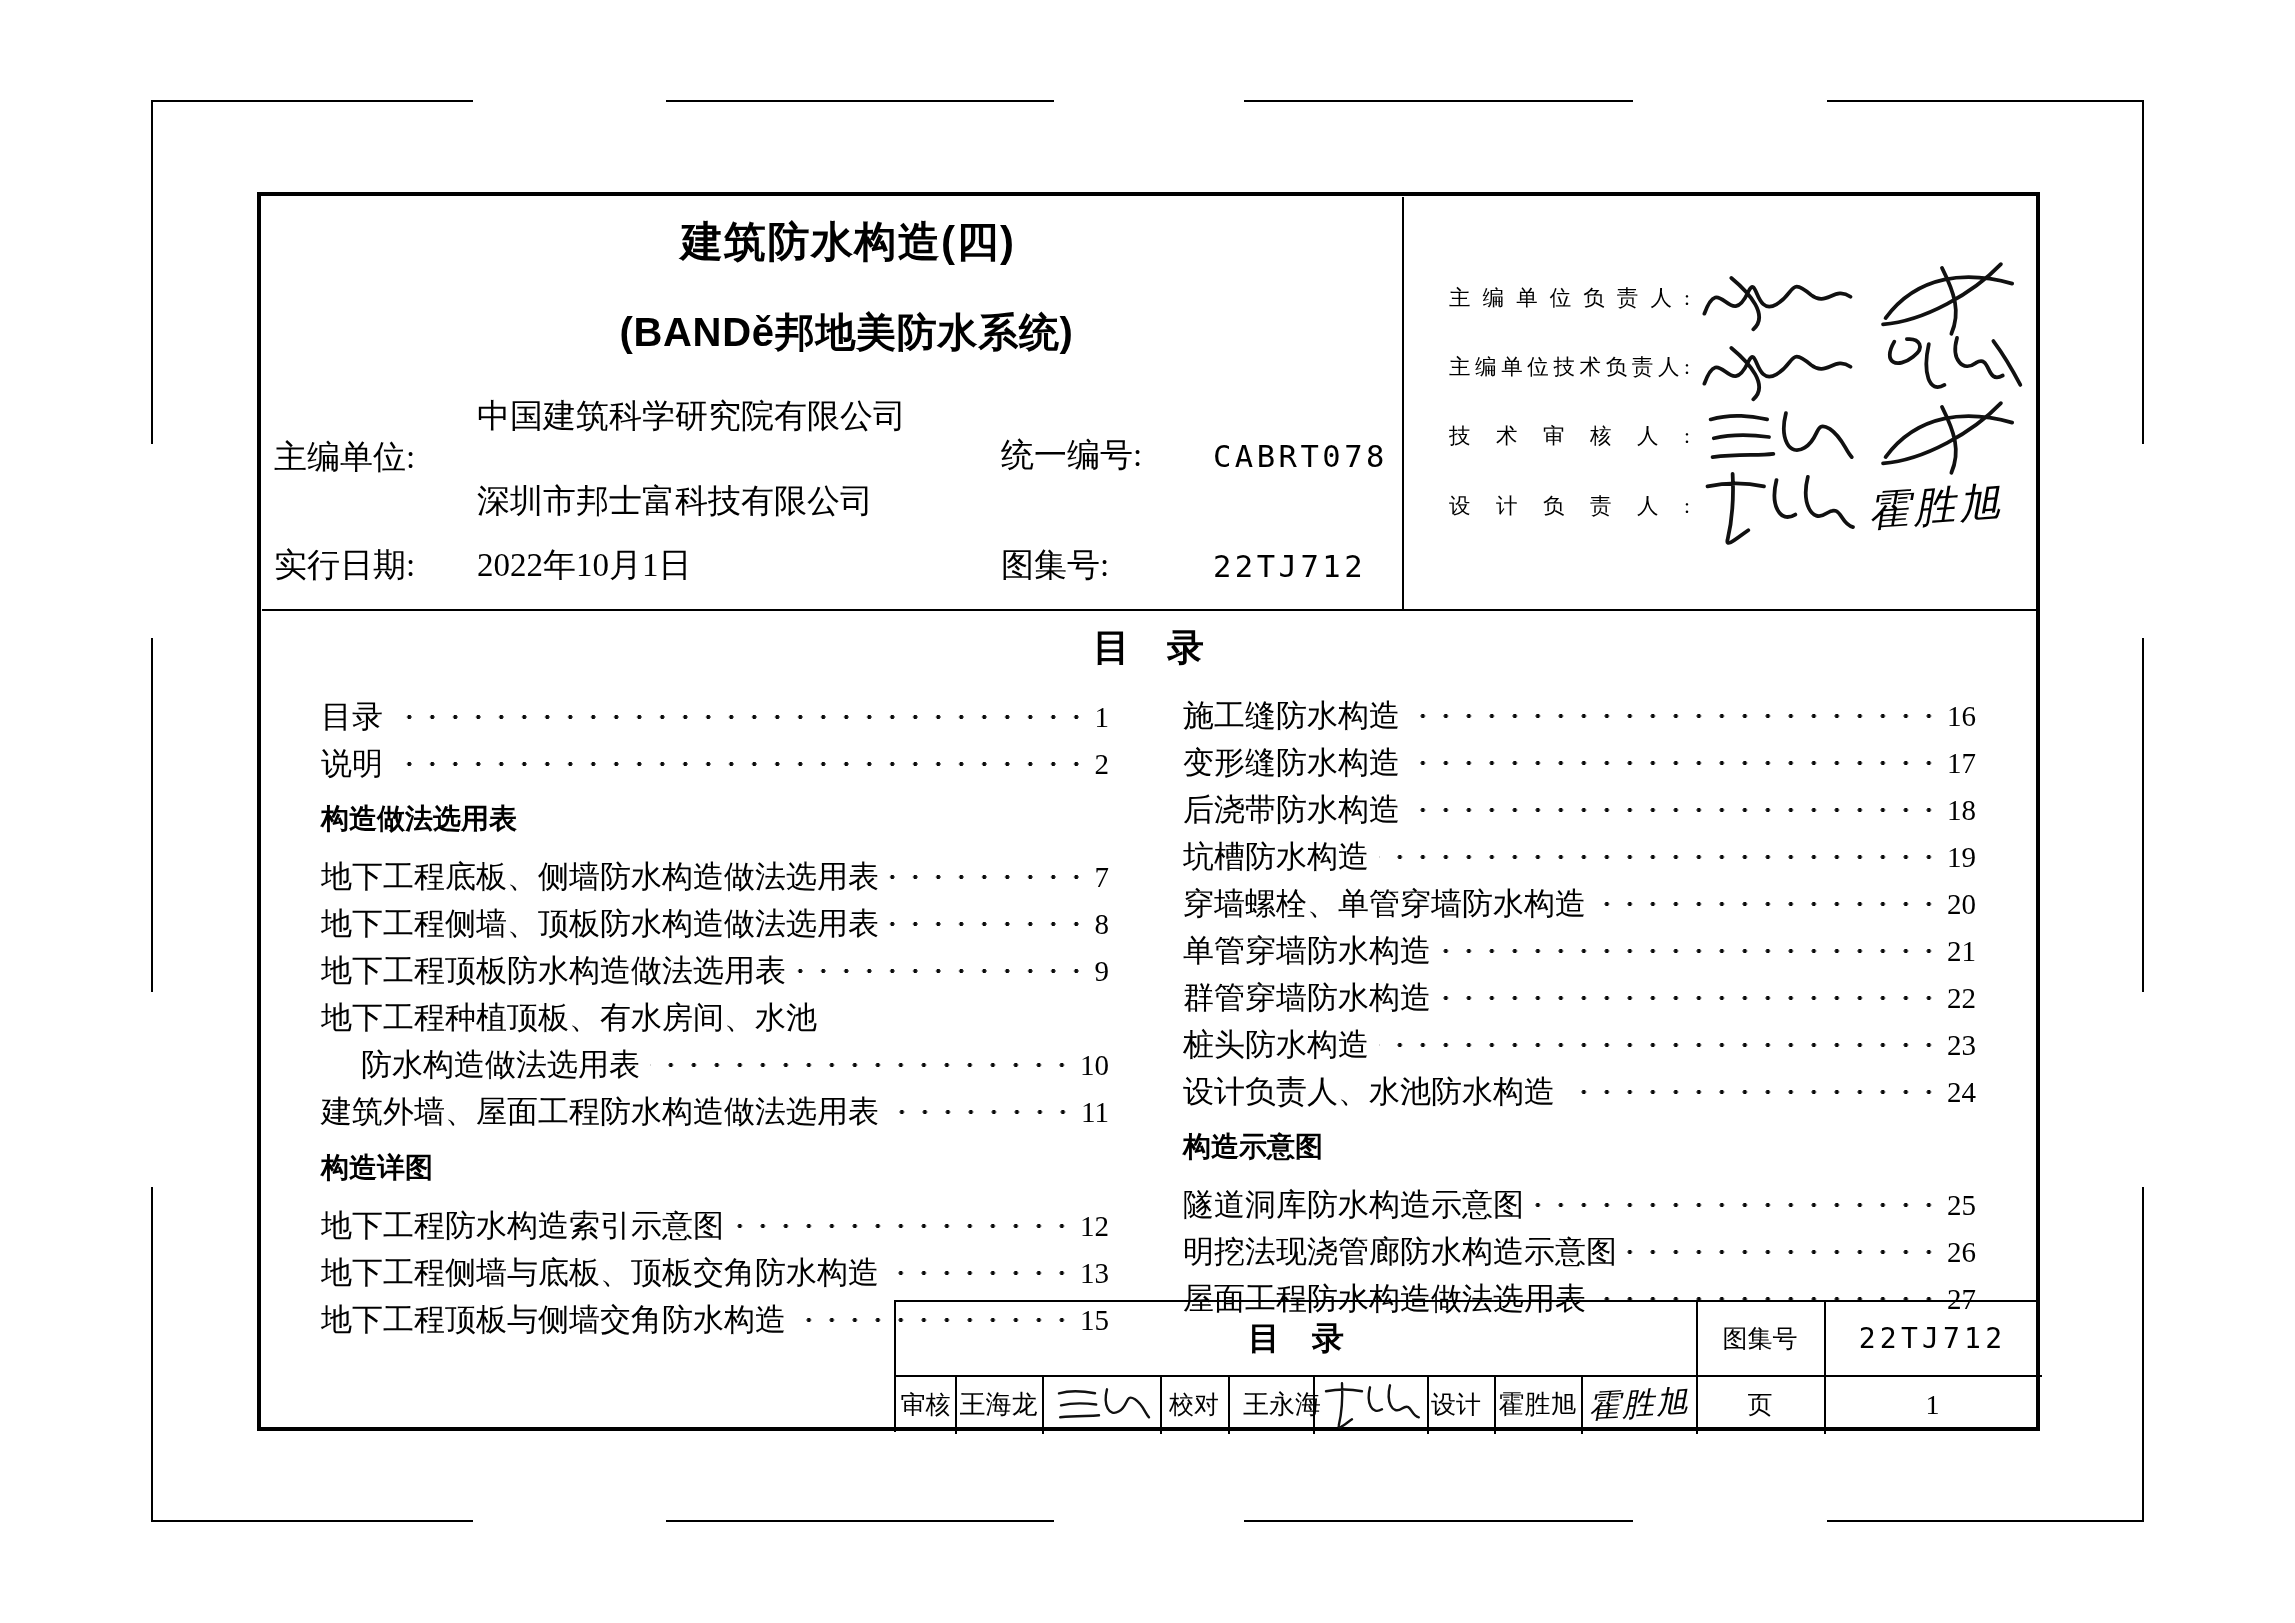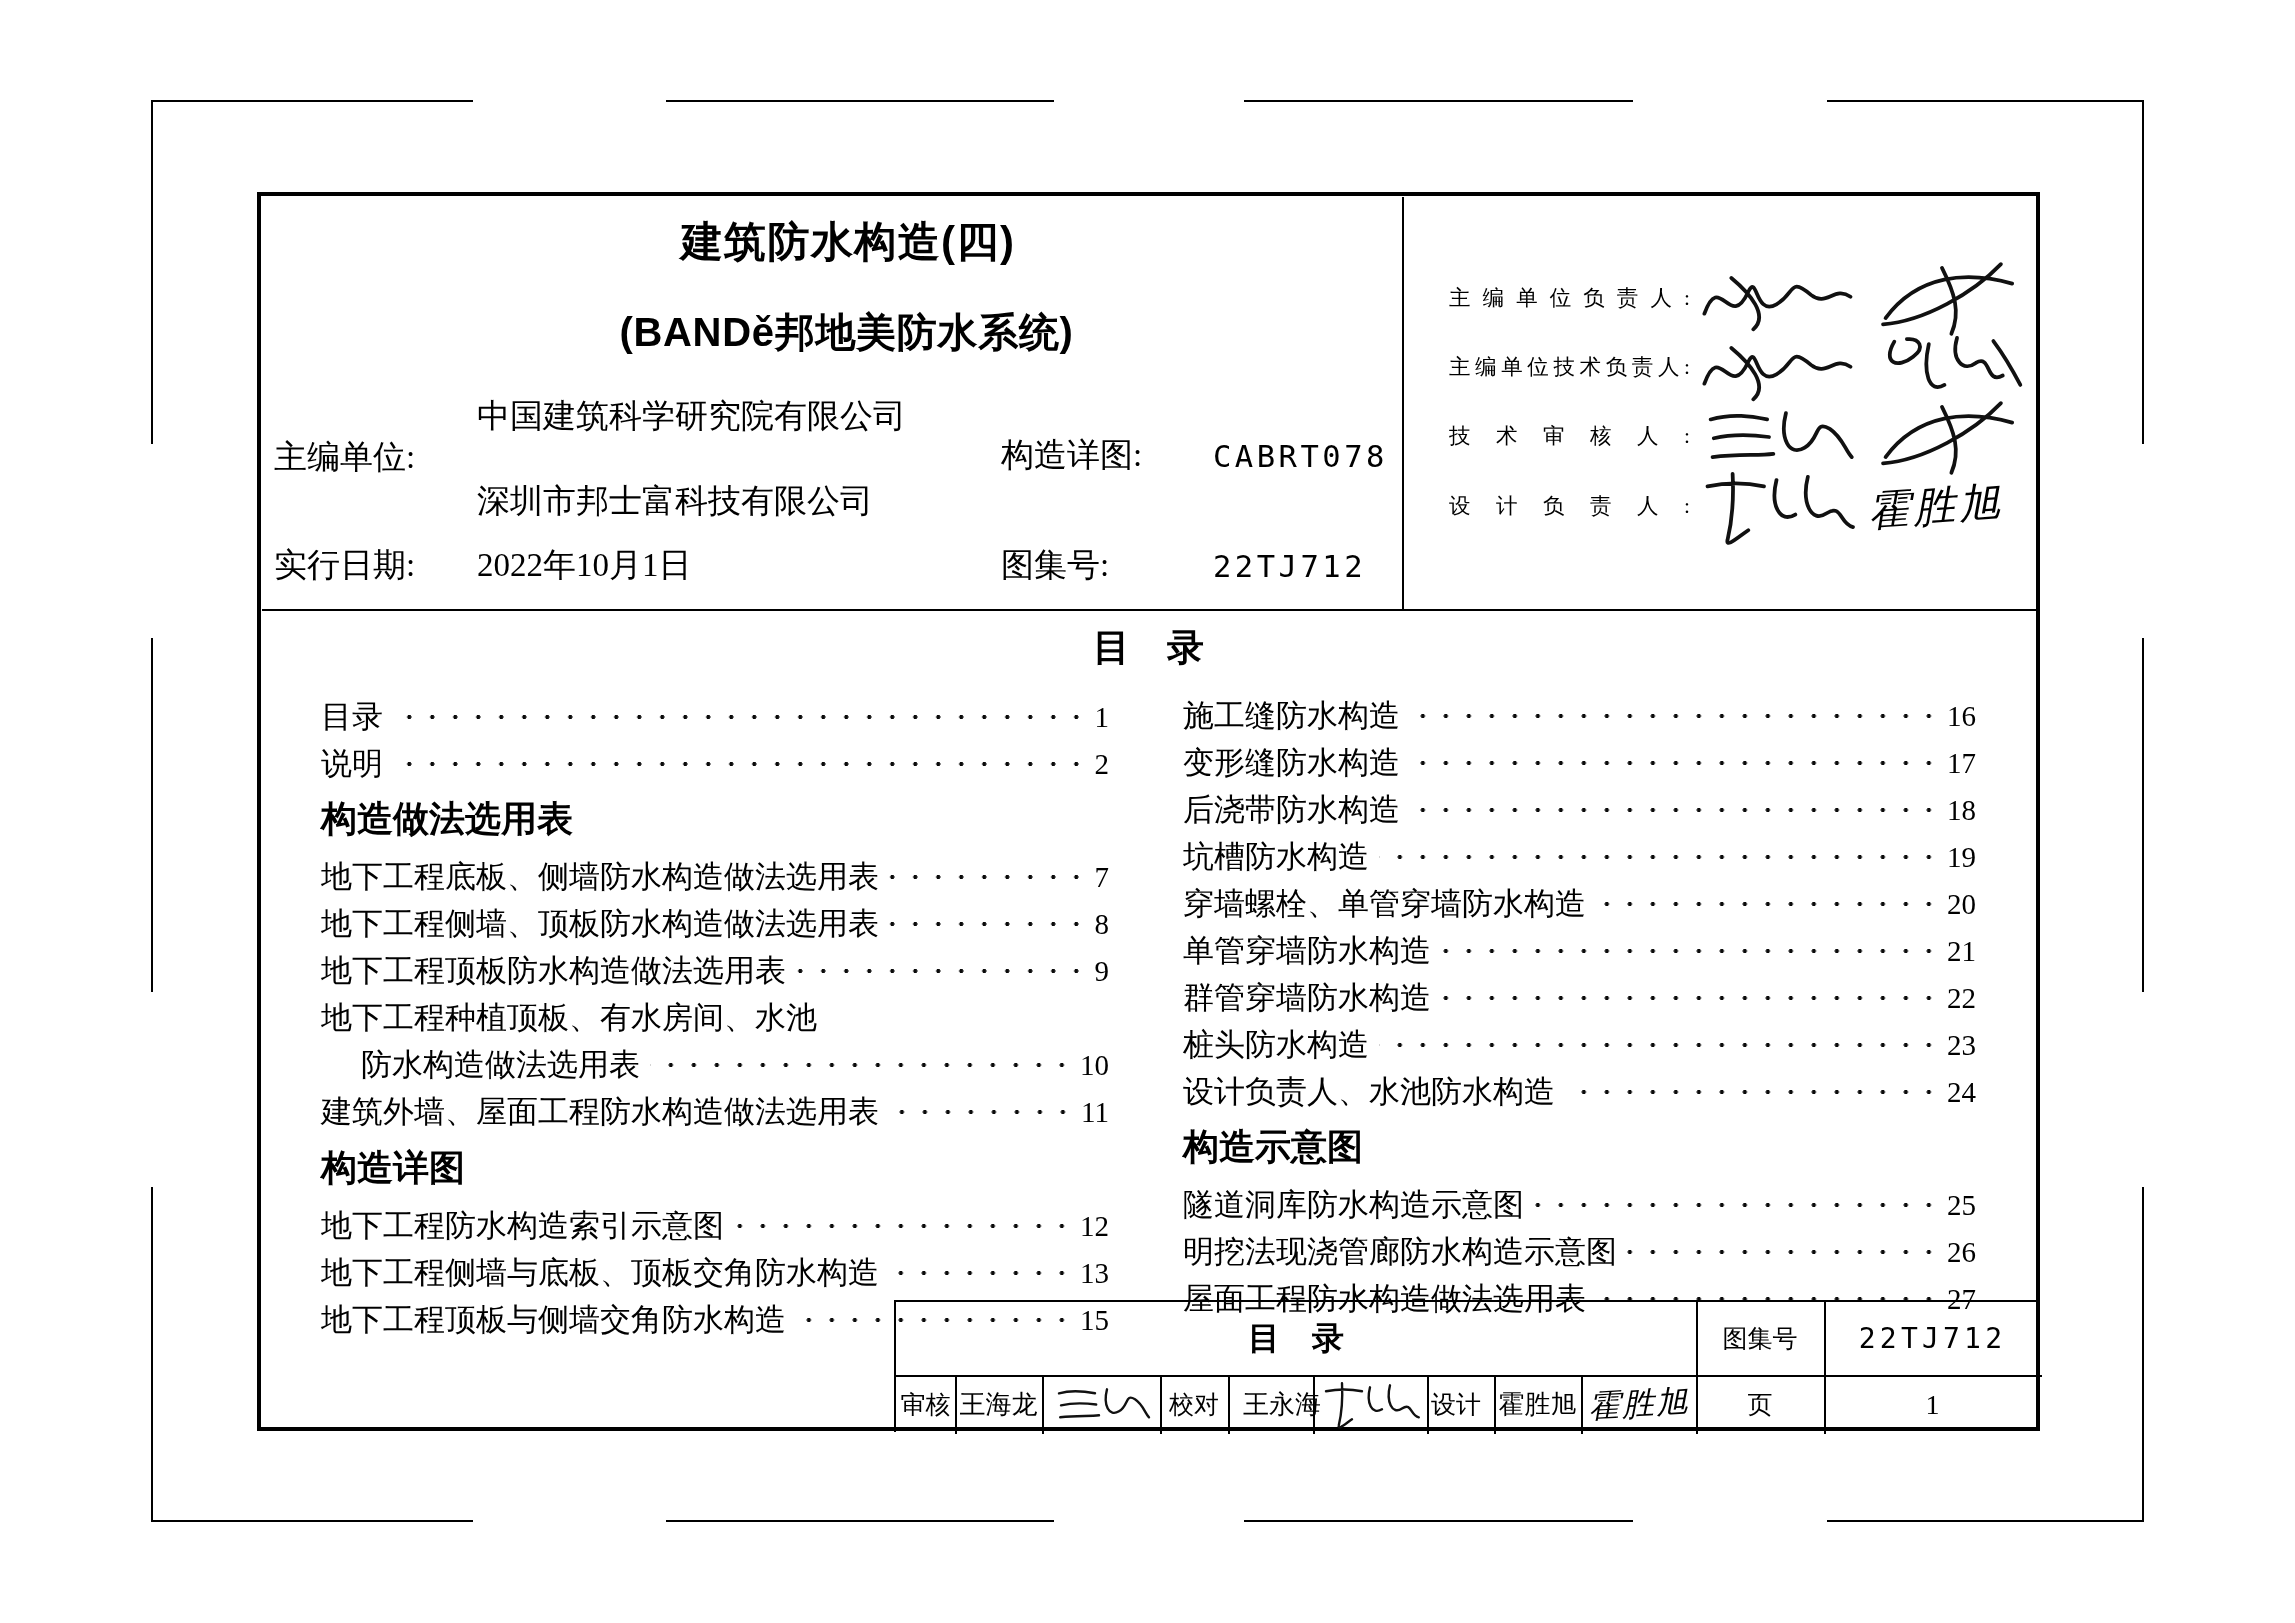--- a/index.html
+++ b/index.html
@@ -33,21 +33,21 @@
   
   .toc-heading{position:absolute;left:258px;top:629px;width:1781px;text-align:center;
         font-family:"Liberation Sans","DejaVu Sans",sans-serif;font-weight:bold;
         font-size:37px;line-height:37px;}
   .toc-col{position:absolute;display:block;}
   .toc-col-left{left:321px;top:690px;width:788px;}
   .toc-col-right{left:1183px;top:689px;width:793px;}
   .toc-row{display:flex;align-items:center;height:40px;font-size:31px;line-height:40px;
         white-space:nowrap;margin-top:7px;}
   .toc-row.section{margin:15.3px 0 18px 0;font-family:"Liberation Sans","DejaVu Sans",sans-serif;
-        font-weight:bold;font-size:36px;}
+        font-weight:bold;font-size:28px;}
   .toc-row.indent{padding-left:40px;}
   .toc-text{flex:0 0 auto;}
   .leader{flex:1 1 auto;height:40px;margin:0 7px 0 9.7px;
         background-image:radial-gradient(circle 2.1px at center,#0a0a0a 1.8px,transparent 2.4px);
         background-size:23px 40px;background-repeat:repeat-x;background-position:right center;}
   .pagenum{flex:0 0 auto;font-family:"Liberation Serif","DejaVu Serif",serif;
         font-size:29px;text-align:right;min-width:14px;}
   
   .ftable{position:absolute;left:894px;top:1300px;width:1146px;height:132px;
         border-top:2.1px solid #000;border-left:2.1px solid #000;box-sizing:border-box;}
@@ -105,21 +105,21 @@
   <div class="hdr-vline"></div>
   <div class="hdr-hline"></div>
 
   <div class="title">建筑防水构造(四)</div>
   <div class="subtitle">(BANDě邦地美防水系统)</div>
 
   <div class="hlabel" style="left:274px;top:441px">主编单位:</div>
   <div class="hvalue" style="left:477px;top:400px">中国建筑科学研究院有限公司</div>
   <div class="hvalue" style="left:477px;top:485px">深圳市邦士富科技有限公司</div>
 
-  <div class="hlabel" style="left:1001px;top:439px">构造详图:</div>
+  <div class="hlabel" style="left:1001px;top:439px">统一编号:</div>
   <div class="hvalue code" style="left:1213px;top:440px">CABRT078</div>
 
   <div class="hlabel" style="left:274px;top:549px">实行日期:</div>
   <div class="hvalue" style="left:477px;top:549px">2022年10月1日</div>
 
   <div class="hlabel" style="left:1001px;top:549px">图集号:</div>
   <div class="hvalue code" style="left:1213px;top:550px">22TJ712</div>
 
   <div id="sig-panel">
       <div class="sig-label" style="top: 287px;">主编单位负责人:</div>

